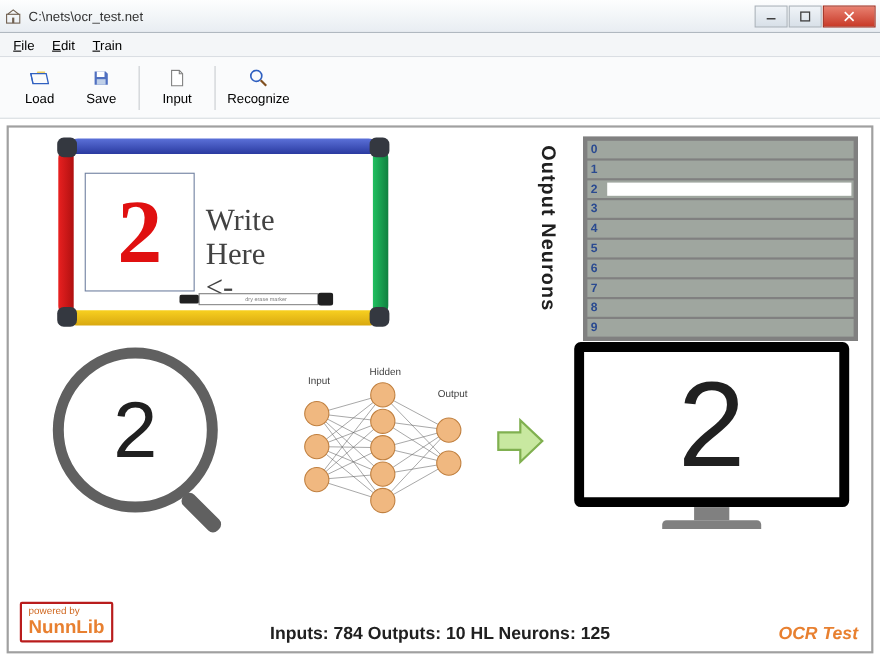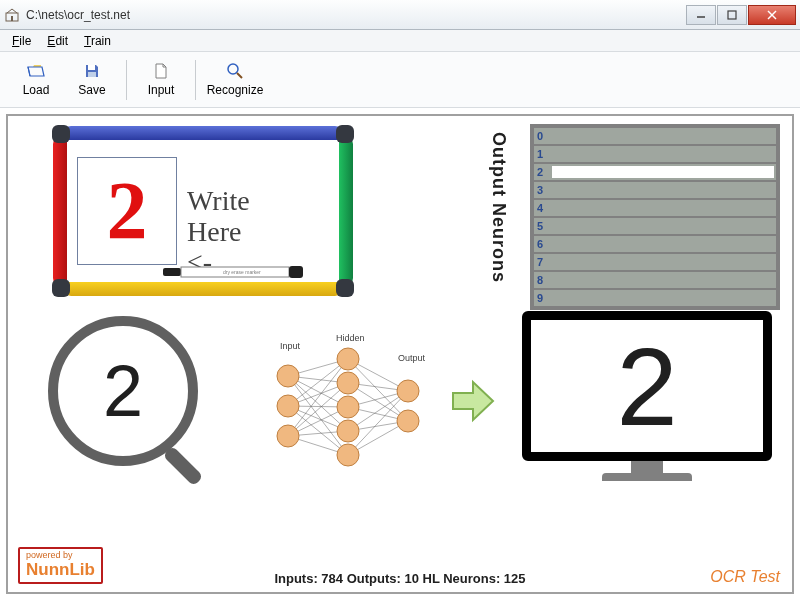--- a/index.html
+++ b/index.html
@@ -65,23 +65,23 @@
 .monitor { position: absolute; right: 20px; top: 195px; width: 250px; height: 175px; }
 .mon-screen { width: 250px; height: 150px; border: 9px solid #000; border-radius: 6px; background: #fff; display: flex; align-items: center; justify-content: center; }
 .mon-screen .digit { font-size: 110px; color: #202020; font-family: Arial; }
 .mon-stand { width: 32px; height: 12px; background: #808080; margin: 0 auto; }
 .mon-base { width: 90px; height: 8px; background: #808080; margin: 0 auto; border-radius: 4px 4px 0 0; }
 
 .nunnlib-badge { position: absolute; left: 10px; bottom: 8px; border: 2px solid #b91c1c; border-radius: 2px; padding: 2px 6px; text-align: left; line-height: 1.1; }
 .nunnlib-badge .p { font-size: 9px; color: #d06820; }
 .nunnlib-badge .n { font-size: 17px; color: #e88030; font-weight: bold; }
 
-.stats-bar { position: absolute; left: 0; right: 0; bottom: 6px; text-align: center; font-size: 13px; font-weight: bold; color: #202020; }
-
-.ocrtest-label { position: absolute; right: 12px; bottom: 6px; color: #e88030; font-size: 16px; font-weight: normal; font-style: italic; }
+.stats-bar { position: absolute; left: 0; right: 0; bottom: 6px; text-align: center; font-size: 16px; font-weight: bold; color: #202020; }
+
+.ocrtest-label { position: absolute; right: 12px; bottom: 6px; color: #e88030; font-size: 16px; font-weight: bold; font-style: italic; }
 </style>
 </head>
 <body>
 
 <div class="titlebar">
   <span class="app-icon">
     <svg width="14" height="14" viewBox="0 0 14 14">
         <rect x="1" y="5" width="12" height="8" fill="none" stroke="#706050" stroke-width="1"></rect>
         <path d="M2 5 L7 1 L12 5" fill="none" stroke="#706050"></path>
         <rect x="6" y="8" width="2" height="5" fill="#706050"></rect>

